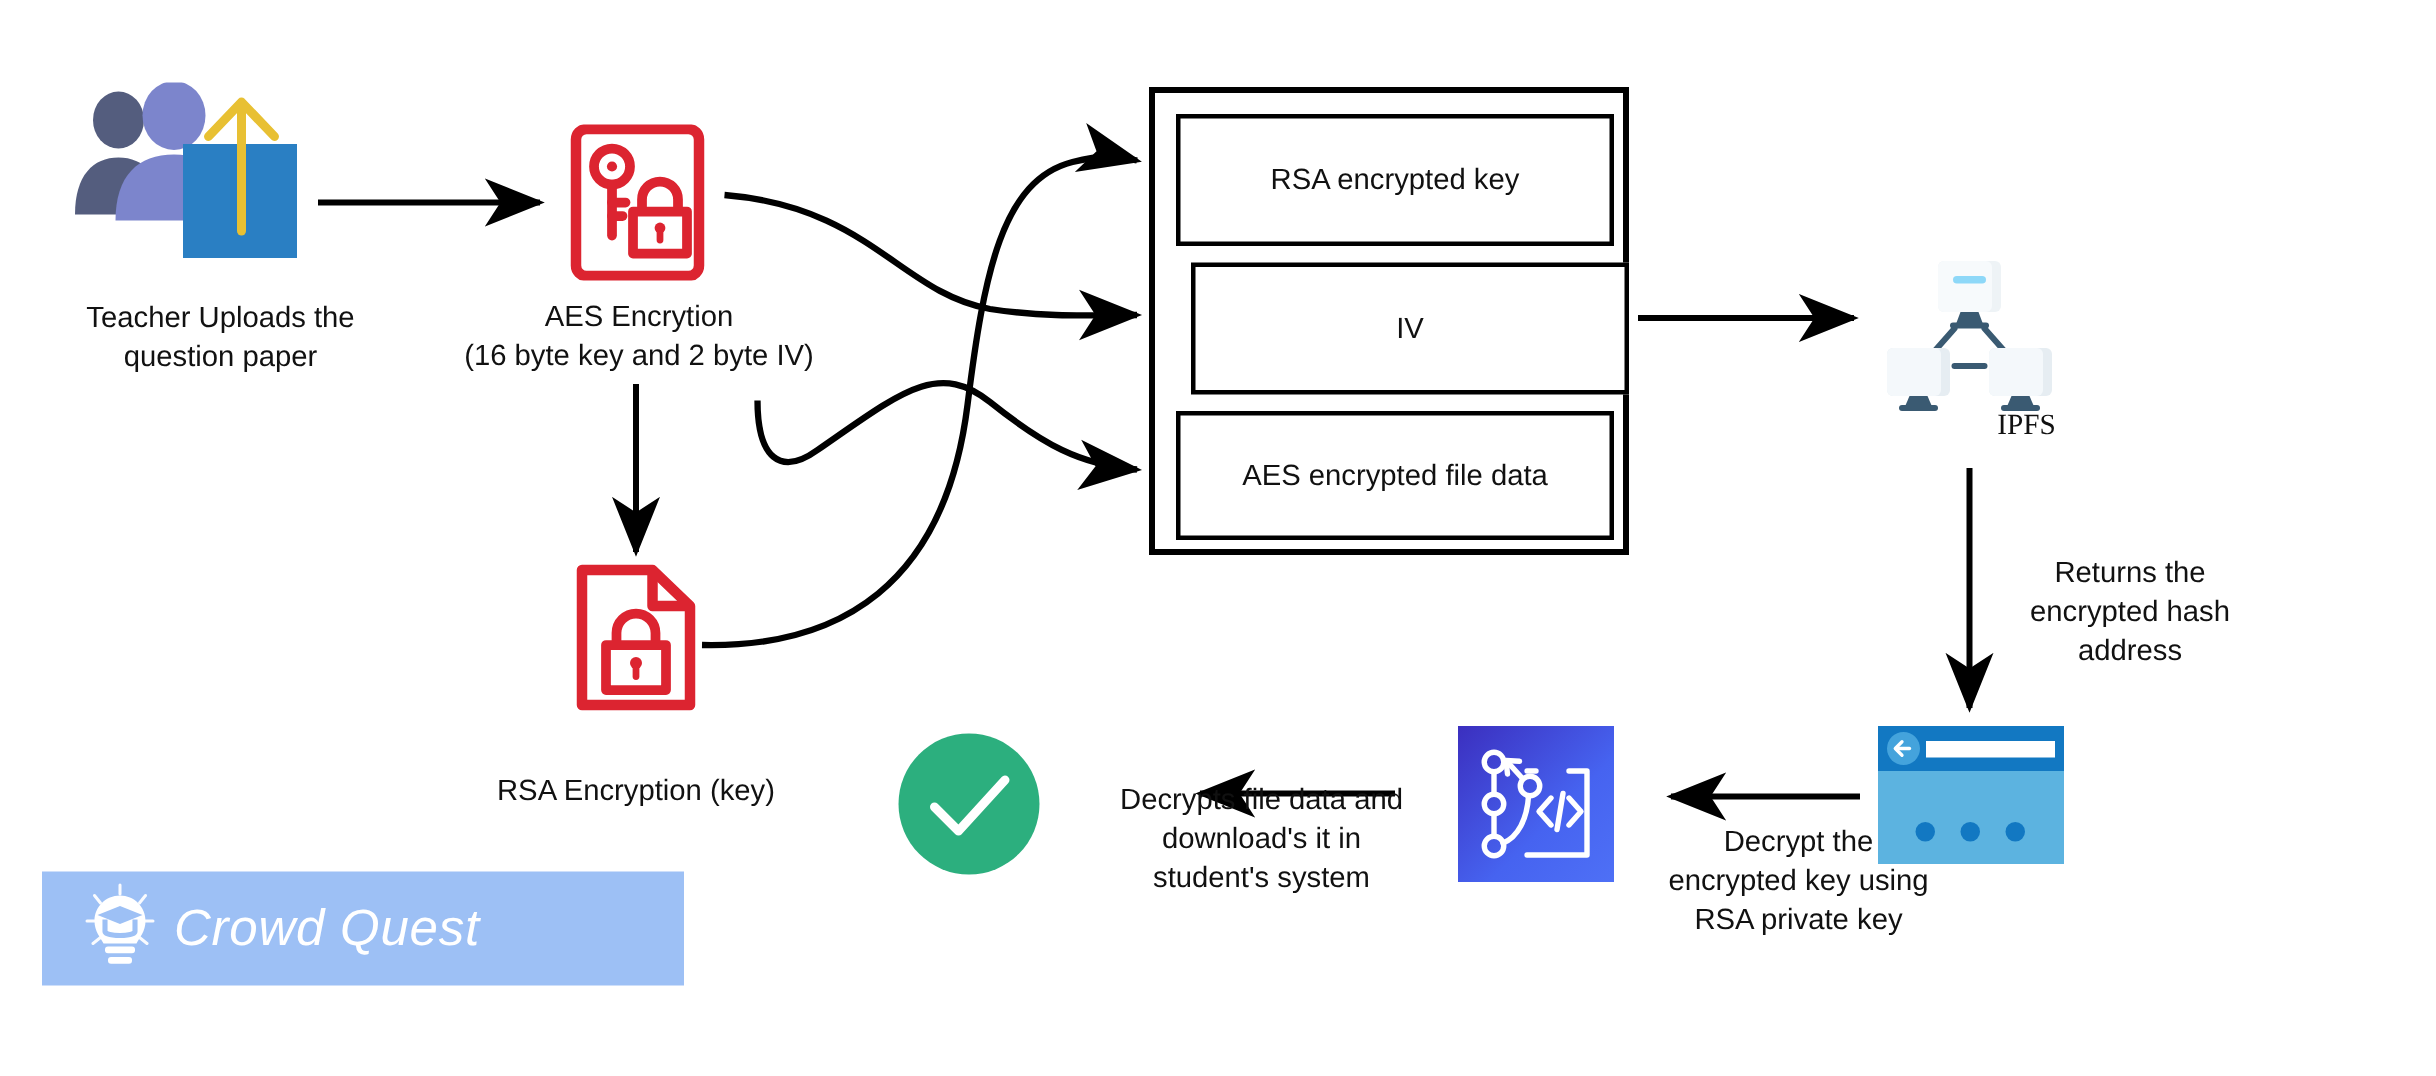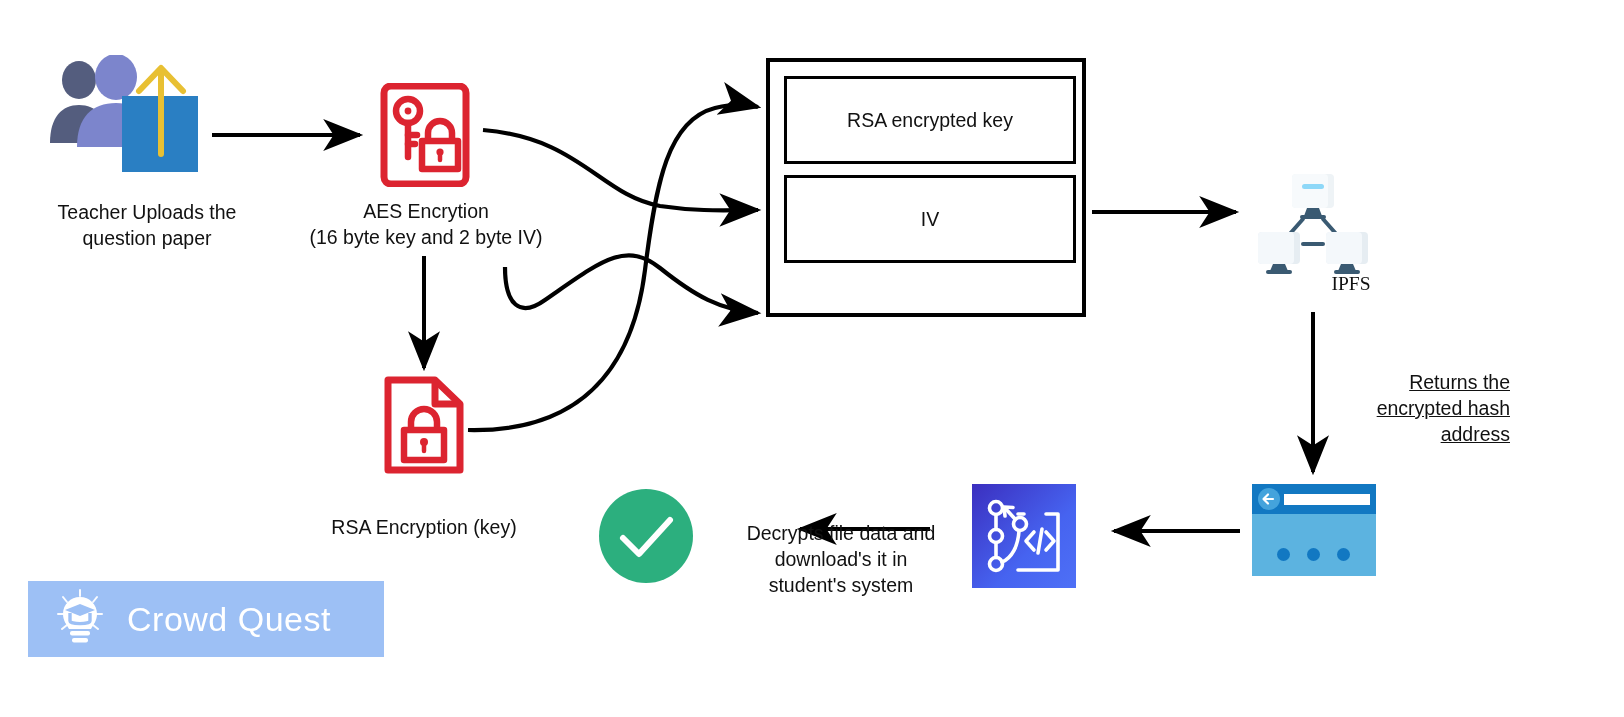--- a/index.html
+++ b/index.html
@@ -35,21 +35,21 @@
     color: #111111;
     white-space: pre-line;
     font-family: "Liberation Sans", sans-serif;
   }
   
   .store-outer {
     position: absolute;
     left: 766px;
     top: 58px;
     width: 320px;
-    height: 259px;
+    height: 312px;
     border: 4px solid #000000;
     box-sizing: border-box;
     background: #ffffff;
   }
   .store-inner {
     position: absolute;
     left: 14px;
     width: 292px;
     border: 3px solid #000000;
     box-sizing: border-box;
@@ -57,46 +57,47 @@
     display: flex;
     align-items: center;
     justify-content: center;
     text-align: center;
     font-size: 19.5px;
     line-height: 26px;
     color: #111111;
     padding: 4px 10px;
   }
   .store-inner.b0 { top: 14px;  height: 88px; }
-  .store-inner.b1 { top: 113px; height: 88px; }
+  .store-inner.b1 { top: 113px; height: 88px; margin-left: 10px; }
   .store-inner.b2 { top: 212px; height: 86px; }
 
   
   .check-circle {
     position: absolute;
     left: 599px;
     top: 489px;
     width: 94px;
     height: 94px;
     border-radius: 50%;
     background: #2CAF7E;
   }
   
   .logo-banner {
     position: absolute;
     left: 28px;
     top: 581px;
-    width: 356px;
+    width: 428px;
     height: 76px;
     background: #9DC0F5;
     display: flex;
     align-items: center;
-    gap: 21px;
+    gap: 10px;
     padding-left: 26px;
     box-sizing: border-box;
+    font-style: italic;
   }
   .logo-text {
     color: #ffffff;
     font-size: 34px;
     letter-spacing: 0.5px;
     font-family: "Liberation Sans", sans-serif;
   }
   
   .code-tile {
     position: absolute;
@@ -231,20 +232,22 @@
         <circle cx="41" cy="66" r="4" fill="#DC2430" stroke="none"></circle>
         <path d="M41,68 L41,75" stroke-width="4.5" stroke-linecap="round"></path>
       </g>
     </svg>
   </div>
   <div class="caption" style="left:288px; top:481px; width:272px;margin-top:33px;">RSA Encryption (key)</div>
 
   <div class="store-outer">
     <div class="store-inner b0">RSA encrypted key</div>
     <div class="store-inner b1">IV</div>
+    <div class="store-inner b2">AES encrypted file
+data</div>
   </div>
 
   <div class="node" style="left:1248px; top:166px; width:130px; height:110px;">
     <svg width="130" height="110" viewBox="0 0 130 110">
 
       <g stroke="#3A5A72" stroke-width="4" stroke-linecap="round">
         <line x1="55" y1="53" x2="40" y2="70"></line>
         <line x1="75" y1="53" x2="90" y2="70"></line>
         <line x1="55" y1="78" x2="75" y2="78"></line>
       </g>
@@ -267,21 +270,21 @@
       <g>
         <rect x="78" y="66" width="42" height="32" rx="4" fill="#E6EDF2"></rect>
         <rect x="78" y="66" width="36" height="32" rx="4" fill="#F4F8FB"></rect>
         <path d="M93,98 L105,98 L108,105 L90,105 Z" fill="#3A5A72"></path>
         <rect x="86" y="104" width="26" height="4" rx="2" fill="#3A5A72"></rect>
       </g>
     </svg>
   </div>
   <div class="caption" style="left:1281px; top:271px; width:140px;font-family:Liberation Serif, serif;">IPFS</div>
 
-  <div class="caption" style="left:1330px; top:369px; width:180px; text-align:right;text-decoration:underline;">Returns the
+  <div class="caption" style="left:1330px; top:369px; width:180px; text-align:center;">Returns the
 encrypted hash
 address</div>
 
   <div class="browser-tile">
     <div class="browser-bar"></div>
     <div class="browser-back">
       <svg width="22" height="22" viewBox="0 0 22 22">
         <g stroke="#ffffff" stroke-width="2.2" fill="none" stroke-linecap="round" stroke-linejoin="round">
           <line x1="15" y1="11" x2="6.5" y2="11"></line>
           <polyline points="10,6.5 5.5,11 10,15.5"></polyline>
@@ -311,20 +314,23 @@
 
         <polyline points="74,30 86,30 86,86 46,86"></polyline>
         <polyline points="46,30 52,30"></polyline>
 
         <polyline points="62,48 54,57 62,66"></polyline>
         <polyline points="74,48 82,57 74,66"></polyline>
         <line x1="70" y1="45" x2="66" y2="69"></line>
       </g>
     </svg>
   </div>
+  <div class="caption" style="left:1104px; top:548px; width:190px;">Decrypt the
+encrypted key using
+RSA private key</div>
 
   <div class="caption" style="left:718px; top:520px; width:246px;">Decrypts file data and
 download's it in
 student's system</div>
 
   <div class="check-circle">
     <svg width="94" height="94" viewBox="0 0 94 94">
       <polyline points="24,49 40,65 71,31" fill="none" stroke="#ffffff" stroke-width="6" stroke-linecap="round" stroke-linejoin="round"></polyline>
     </svg>
   </div>

